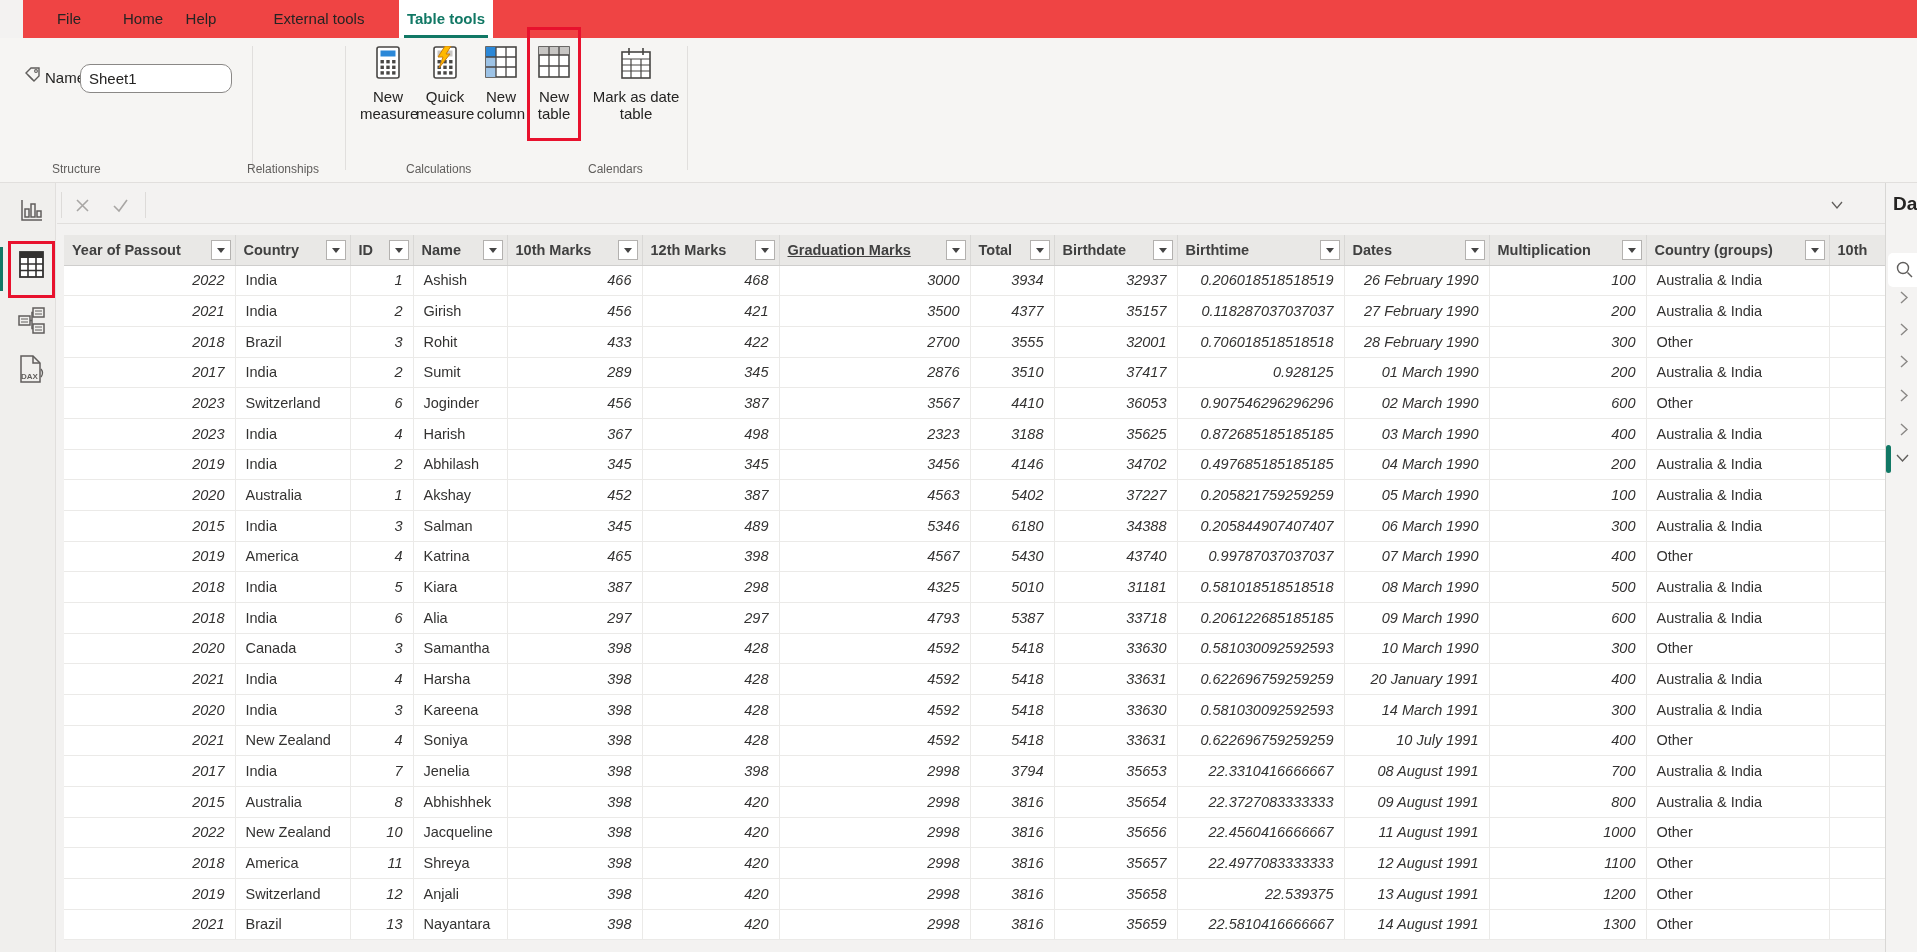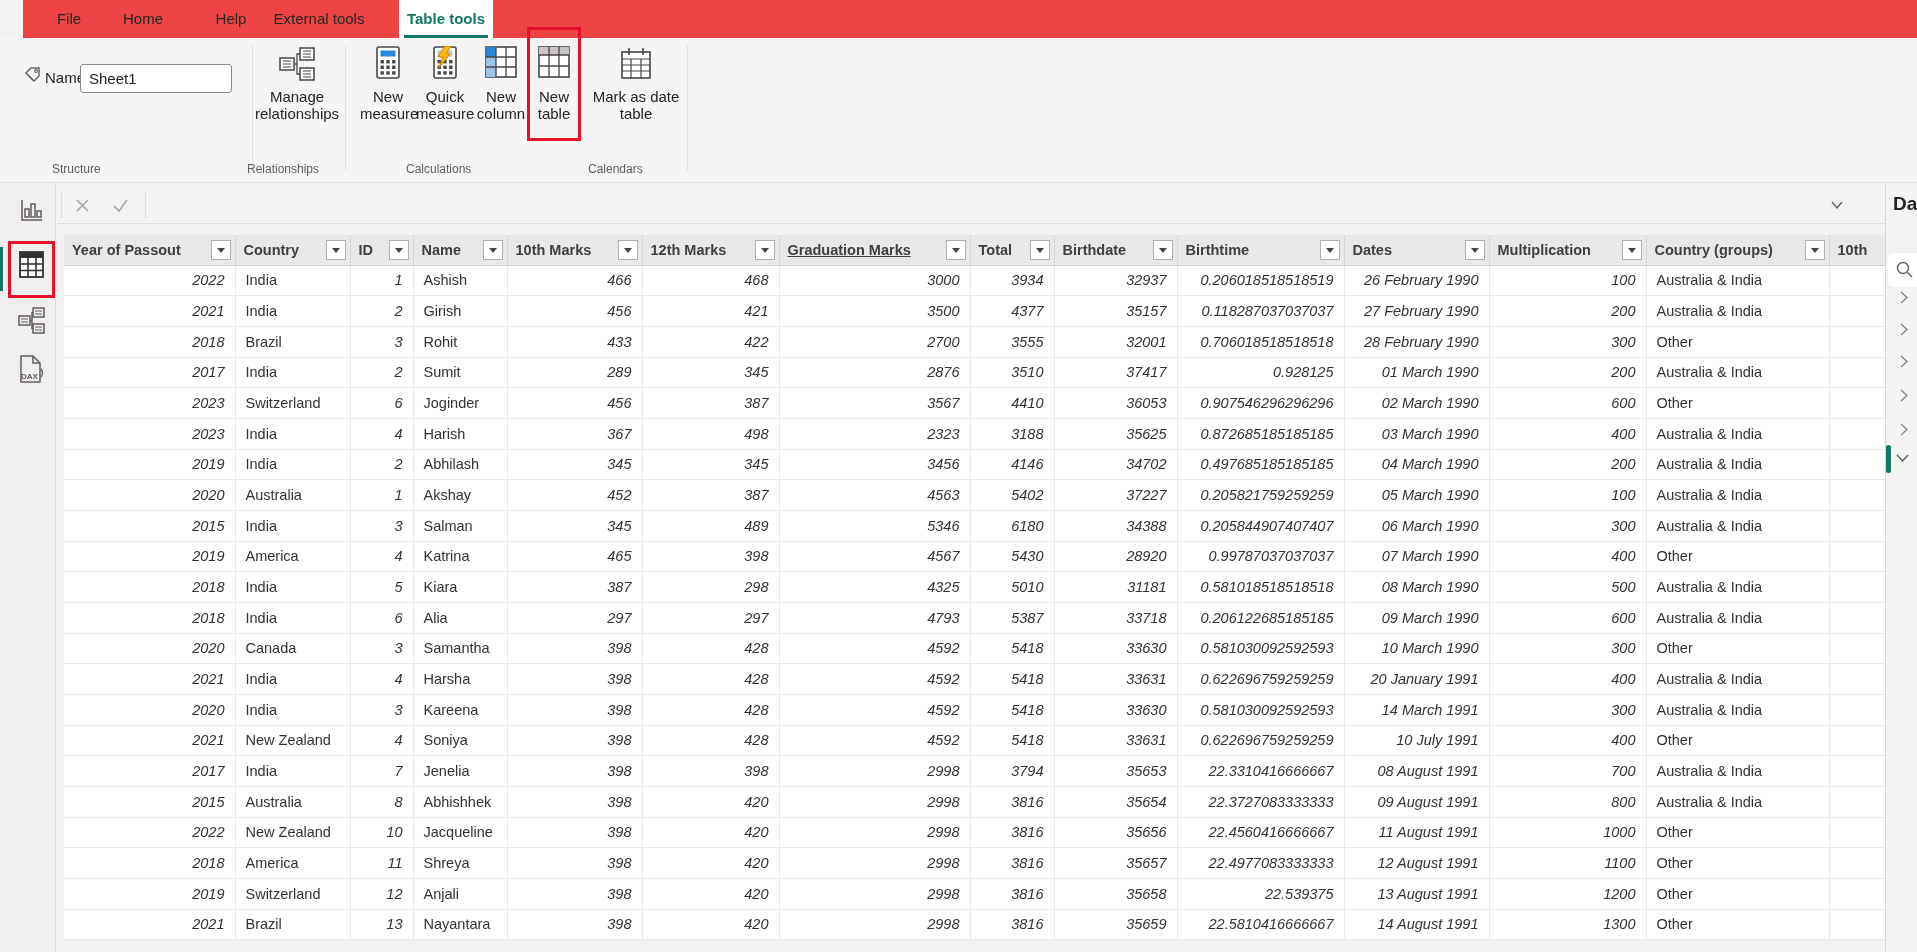--- a/index.html
+++ b/index.html
@@ -16,21 +16,21 @@
           height:3px; background:#117865; }
 
   
   .ribbon { position:absolute; left:0; top:38px; width:1917px; height:145px;
             background:#f6f5f3; border-bottom:1px solid #e1dfdd; }
   .rsep { position:absolute; top:8px; height:124px; width:1px; background:#e1dfdd; }
   .glabel { position:absolute; top:124px; font-size:12px; color:#605e5c; text-align:left; }
   .name-lbl { position:absolute; left:45px; top:25px; font-size:15px; line-height:30px; }
   .name-input { position:absolute; left:80px; top:26px; width:152px; height:29px;
       border:1px solid #8a8886; background:#fff; font-size:15px; padding:0 8px;
-      font-family:"Liberation Sans",sans-serif; color:#252423; border-radius:3px; }
+      font-family:"Liberation Sans",sans-serif; color:#252423; border-radius:10px; }
   .rbtn { position:absolute; top:8px; text-align:center; font-size:15px; line-height:17px;
           color:#252423; cursor:default; }
   .rbtn .ric { display:block; margin:0 auto 6px auto; height:36px; position:relative; width:40px; }
   .rbtn .ric svg { position:absolute; left:50%; transform:translateX(-50%); top:0; }
   .bolt { position:absolute; left:-6px; top:-3px; z-index:2; }
 
   .hl-red { position:absolute; border:3.5px solid #e8112d; background:transparent; z-index:40; }
 
   
   .fxbar { position:absolute; left:57px; top:186px; width:1828px; height:38px;
@@ -77,55 +77,39 @@
   .dp-item { position:absolute; left:12px; }
   .dp-selbar { position:absolute; left:0px; top:262px; width:5px; height:28px;
       border-radius:3px; background:#117865; }
 </style>
 </head>
 <body>
 
 <div class="menubar">
   <div class="mtab" style="left:24px;width:44px;">File</div>
   <div class="mtab" style="left:94px;width:52px;">Home</div>
-  <div class="mtab" style="left:186px;width:44px;">Help</div>
+  <div class="mtab" style="left:156px;width:44px;">Help</div>
   <div class="mtab" style="left:240px;width:112px;">External tools</div>
   <div class="mtab active" style="left:376px;width:94px;">Table tools</div>
 </div>
 
 <div class="ribbon">
   <span class="abs" style="left:24px;top:28px;">
     <svg width="18" height="18" viewBox="0 0 18 18">
         <path d="M2 7 L7 2 H15 V10 L10 15 Z" fill="none" stroke="#605e5c" stroke-width="1.4"></path>
         <circle cx="12" cy="5" r="1.4" fill="none" stroke="#605e5c" stroke-width="1.1"></circle>
         <path d="M4 9 L9 14" stroke="#605e5c" stroke-width="1.1"></path>
       </svg>
   </span>
   <span class="name-lbl">Name</span>
   <input class="name-input" value="Sheet1" style="">
   <div class="glabel" style="left:52px;width:140px;">Structure</div>
 
   <div class="rsep" style="left:252px;"></div>
 
-  <div class="rbtn" style="left:247px;width:100px;">
-    <span class="ric">
-      <svg width="38" height="36" viewBox="0 0 38 36">
-          <g fill="#fff" stroke="#484644" stroke-width="1.5">
-            <rect x="22" y="2" width="14" height="12"></rect>
-            <rect x="22" y="22" width="14" height="12"></rect>
-            <rect x="2" y="12" width="14" height="12"></rect>
-          </g>
-          <g stroke="#484644" stroke-width="1.3" fill="none">
-            <path d="M16 18 H19 M19 18 V8 H22 M19 18 V28 H22"></path>
-            <path d="M25 5 H33 M25 8 H33 M25 11 H33 M25 25 H33 M25 28 H33 M25 31 H33 M5 15 H13 M5 18 H13 M5 21 H13" stroke-width="1"></path>
-          </g>
-        </svg>
-    </span>
-    <span>Manage relationships</span>
-  </div>
   <div class="glabel" style="left:247px;width:100px;">Relationships</div>
 
   <div class="rsep" style="left:345px;"></div>
 
   <div class="rbtn" style="left:360px;width:56px;">
     <span class="ric">
       <svg width="28" height="34" viewBox="0 0 28 34">
           <rect x="3" y="1" width="22" height="31" rx="2" fill="#fff" stroke="#484644" stroke-width="1.6"></rect>
           <rect x="6.5" y="4.5" width="15" height="6" fill="#2b88d8"></rect>
           <g fill="#484644">
@@ -470,21 +454,21 @@
         </tr>
         <tr>
           <td class="ar it">2019</td>
           <td class="al">America</td>
           <td class="ar it">4</td>
           <td class="al">Katrina</td>
           <td class="ar it">465</td>
           <td class="ar it">398</td>
           <td class="ar it">4567</td>
           <td class="ar it">5430</td>
-          <td class="ar it">28920</td>
+          <td class="ar it">43740</td>
           <td class="ar it">0.99787037037037</td>
           <td class="ar it">07 March 1990</td>
           <td class="ar it">400</td>
           <td class="al">Other</td>
           <td class="al"></td>
         </tr>
         <tr>
           <td class="ar it">2018</td>
           <td class="al">India</td>
           <td class="ar it">5</td>

